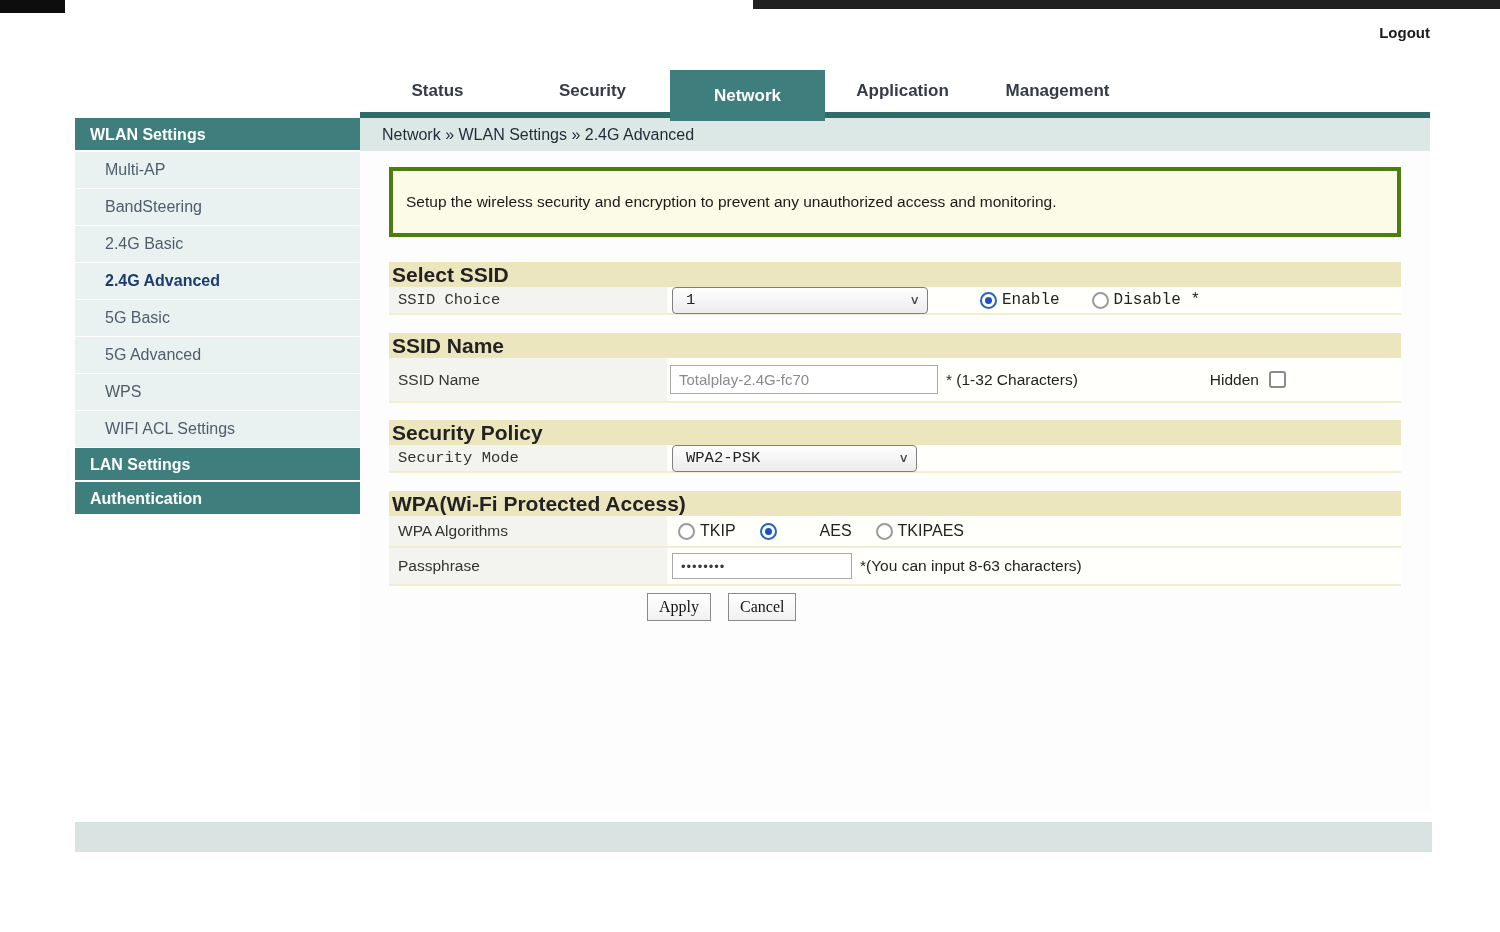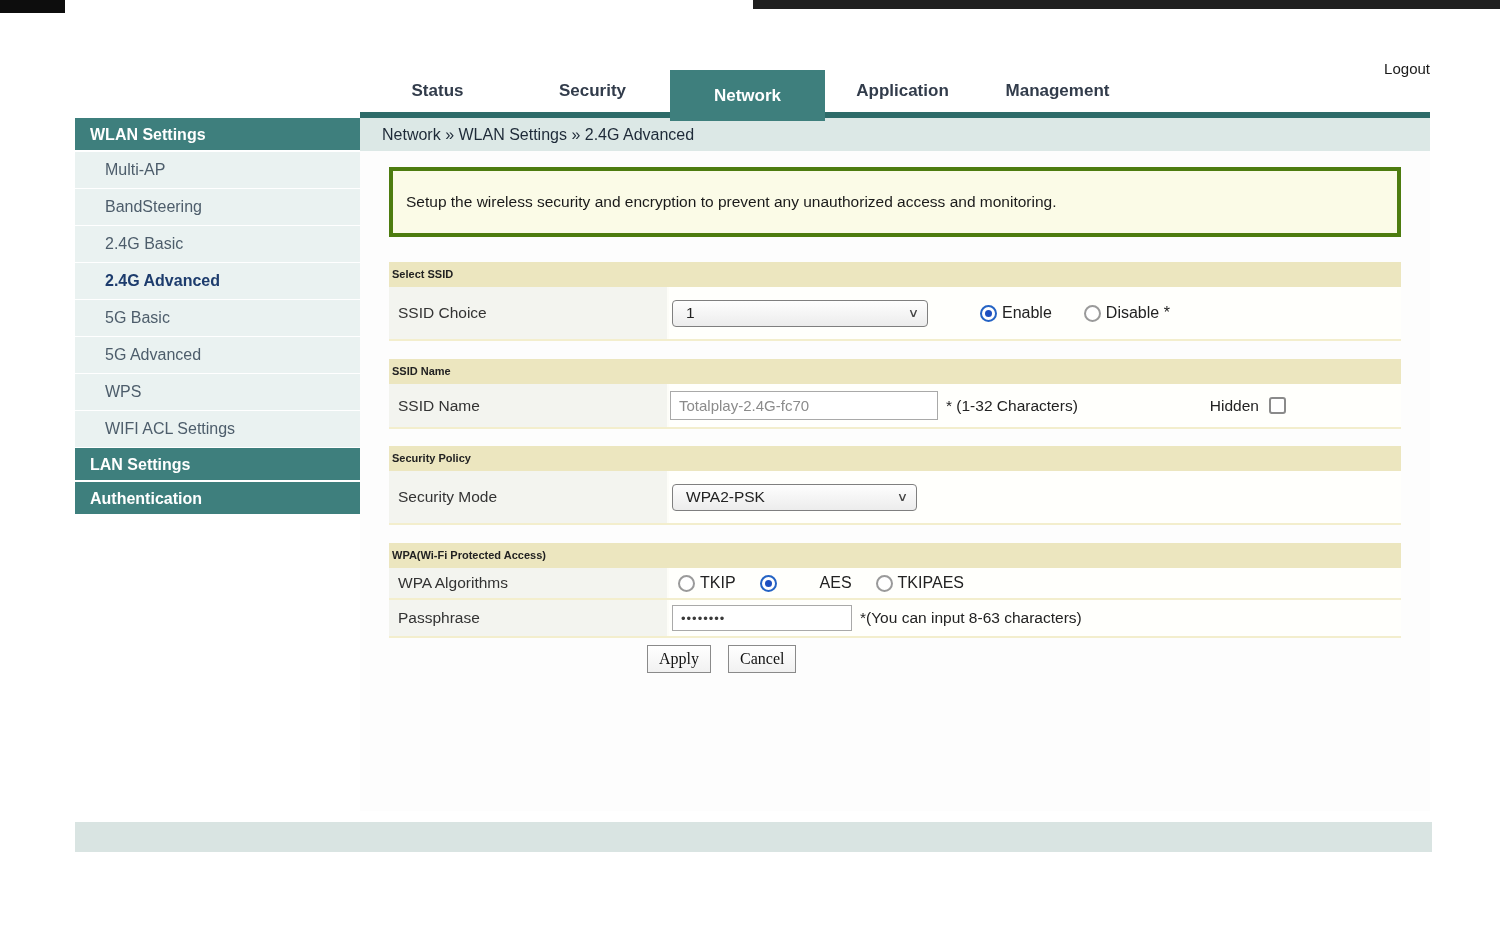--- a/index.html
+++ b/index.html
@@ -4,21 +4,21 @@
 <style>
   * { margin:0; padding:0; box-sizing:border-box; }
   html,body { width:1500px; height:932px; background:#ffffff; font-family:"Liberation Sans",sans-serif; }
   #screen { position:relative; width:1500px; height:932px; overflow:hidden; background:#fff; }
 
   
   .artifact-left  { position:absolute; left:0; top:0; width:65px; height:13px; background:#0d0d0d; }
   .artifact-right { position:absolute; left:753px; top:0; width:747px; height:9px; background:#202020; }
 
   
-  .logout { position:absolute; top:24px; right:70px; font-size:15px; font-weight:normal; color:#1a1a1a; cursor:pointer;margin-top:36px; }
+  .logout { position:absolute; top:24px; right:70px; font-size:15px; font-weight:bold; color:#1a1a1a; cursor:pointer; }
 
   
   .tabbar { position:absolute; left:360px; top:70px; width:775px; height:42px; display:flex; }
   .tab { width:155px; height:42px; display:flex; align-items:center; justify-content:center;
          font-size:17px; font-weight:bold; color:#323c4b; cursor:pointer; }
   .tab.active { background:#3e7f7d; color:#ffffff; height:51px; z-index:3; }
   .tab-underline { position:absolute; left:360px; top:112px; width:1070px; height:6px; background:#2e6b69; z-index:2; }
 
   
   .breadcrumb { position:absolute; left:360px; top:118px; width:1070px; height:33px; background:#dce8e6;
@@ -32,32 +32,32 @@
                padding-left:30px; border-bottom:1px solid #ffffff; cursor:pointer; }
   .side-item.active { color:#1d3c6d; font-weight:bold; }
 
   
   .content-bg { position:absolute; left:360px; top:151px; width:1070px; height:660px; background:#fdfdfd; }
   .main { position:absolute; left:389px; top:167px; width:1012px; }
 
   .notice { height:70px; background:#fbfbe7; border:4px solid #4d7c0f; display:flex; align-items:center;
             padding-left:13px; font-size:15.5px; color:#1a1a1a; margin-bottom:25px; }
 
-  .section-header { height:25px; background:#ece6bf; font-size:11px; font-weight:bold; color:#222;
+  .section-header { height:25px; background:#ece6bf; font-size:21px; font-weight:bold; color:#222;
                     line-height:25px; padding-left:3px; }
   .form-row { display:flex; align-items:center; background:#fffffc; border-bottom:2px solid #f3eecd; }
   .label-cell { width:280px; align-self:stretch; background:#f3f4ef; display:flex; align-items:center;
                 padding-left:9px; font-size:15.5px; color:#333; border-right:2px solid #fdfdf8; }
   .control-cell { flex:1; display:flex; align-items:center; }
 
   .sec-select-ssid { margin-bottom:18px; }
   .sec-ssid-name { margin-bottom:17px; }
   .sec-security { margin-bottom:18px; }
   .sec-wpa { margin-bottom:7px; }
-  .row-43 { height:54px; } .row-45 { height:45px; } .row-42 { height:32px; } .row-38 { height:38px; }
+  .row-43 { height:28px;font-family:Liberation Mono, monospace; } .row-45 { height:45px; } .row-42 { height:32px; } .row-38 { height:38px; }
 
   
   .select { height:27px; border:1px solid #7f7f7f; border-radius:4px;
             background:linear-gradient(#fefefe,#ececec); display:flex; align-items:center;
             justify-content:space-between; padding:0 9px 0 13px; font-size:15.5px; color:#222; cursor:pointer; }
   .select .chev { font-size:12px; color:#444; transform:scaleX(1.3); }
   .sel-ssid { width:256px; margin-left:3px; }
   .sel-mode { width:245px; margin-left:3px; }
 
   

